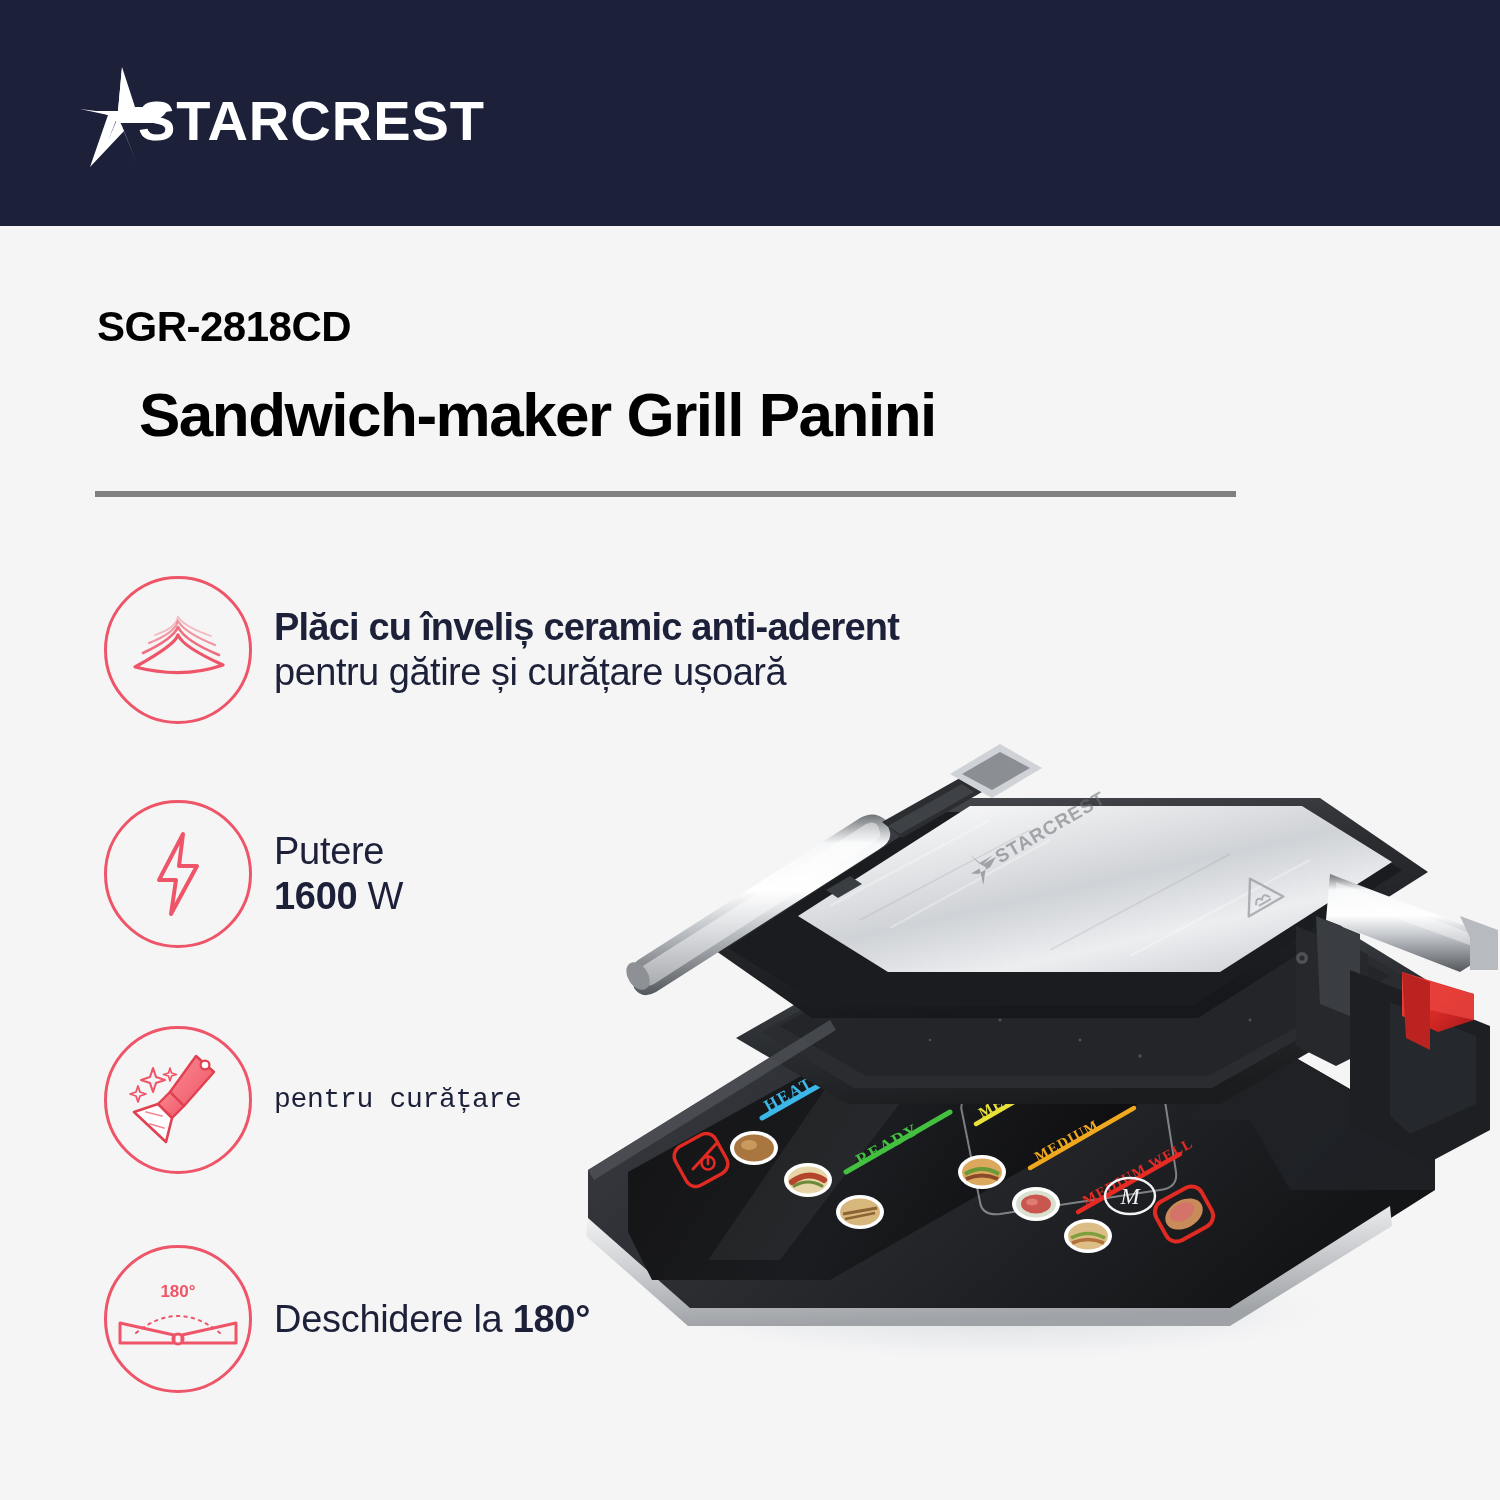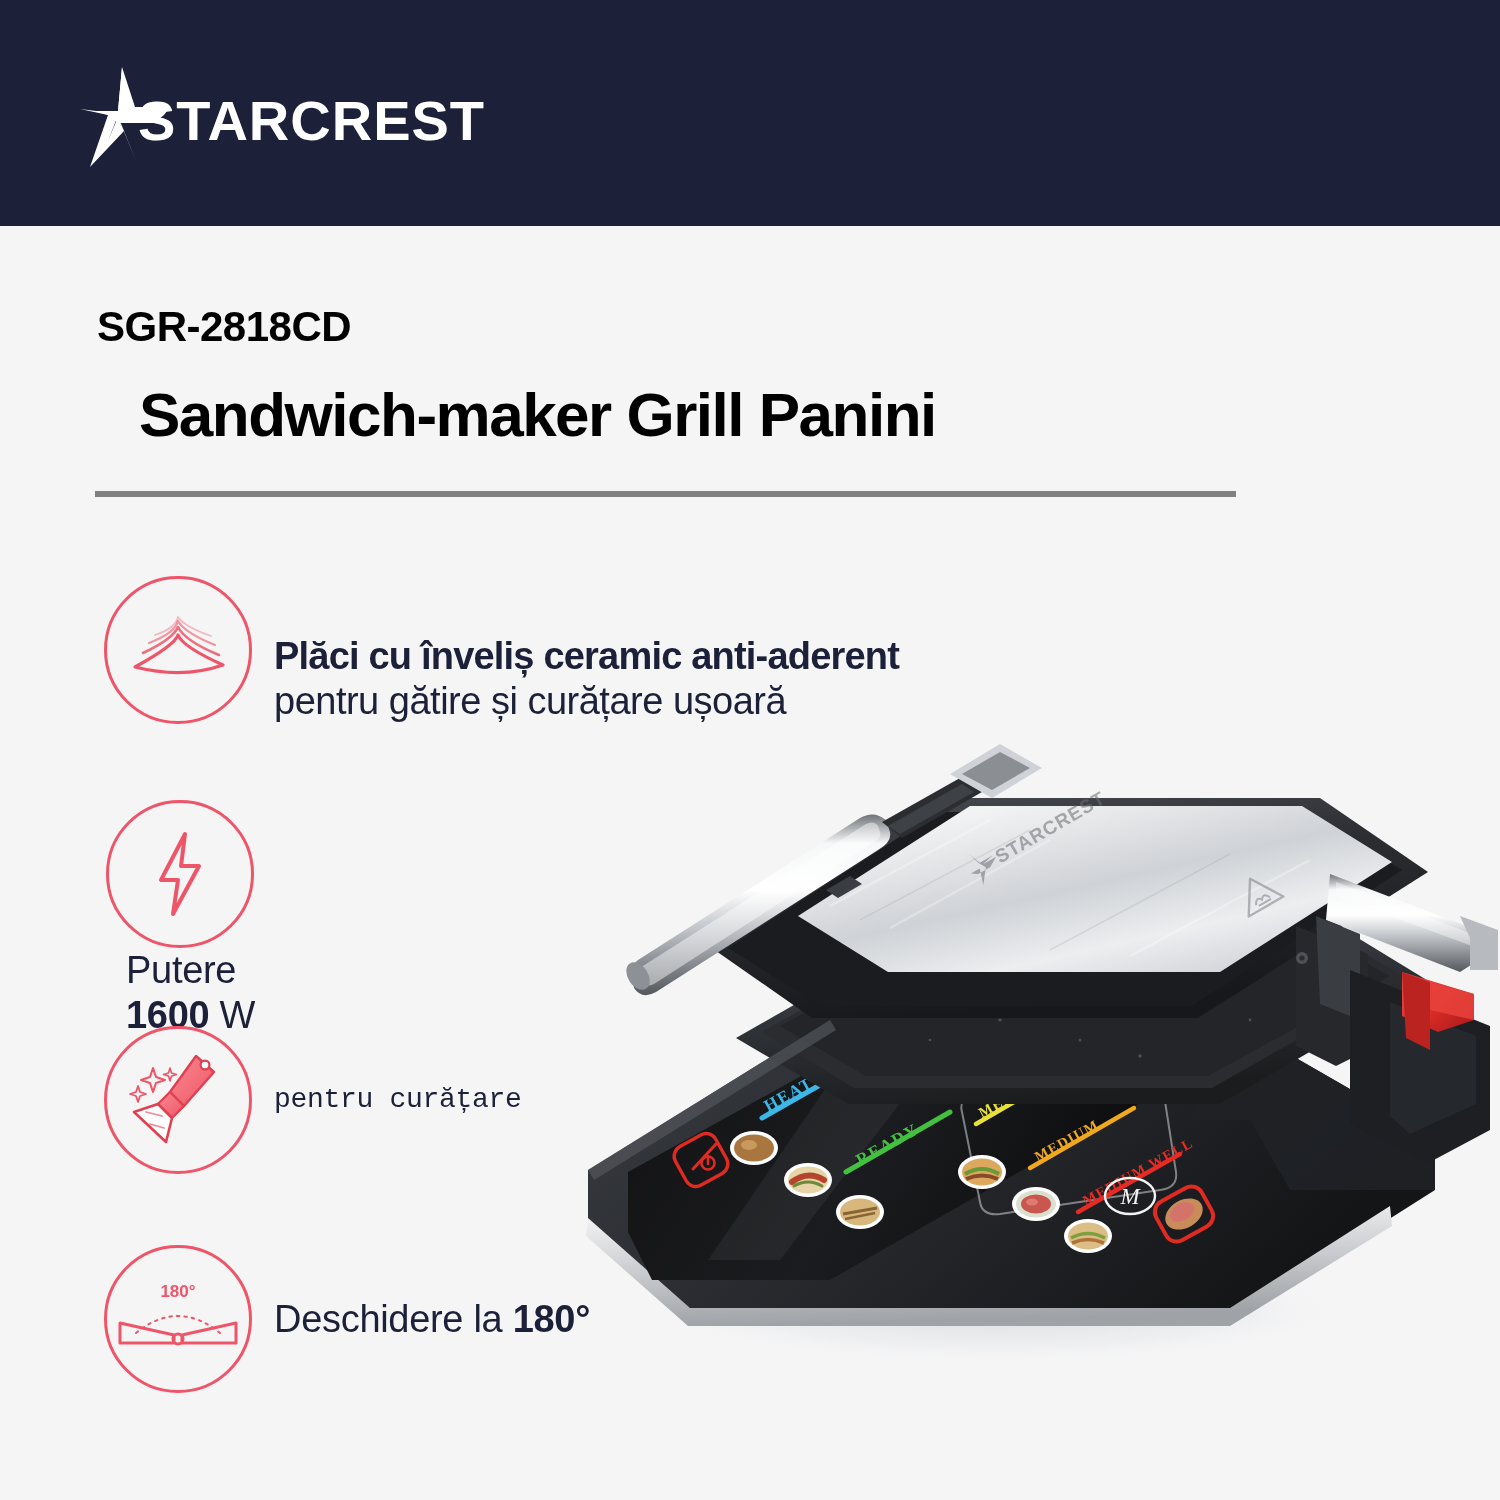--- a/index.html
+++ b/index.html
@@ -57,25 +57,25 @@
     display:flex; align-items:center; justify-content:center;
     background:transparent;
   }
   .feature-icon svg { display:block; }
   .feature-text { margin-left:22px; }
   .f-line1 { color:#1c2039; line-height:1.18; white-space:nowrap; }
   .f-line2 { color:#1c2039; line-height:1.18; white-space:nowrap; }
   .bold { font-weight:bold;margin-top:20px; }
   .reg  { font-weight:normal; }
 
-  #feat-0 { left:104px; top:576px;align-items:flex-end; }
+  #feat-0 { left:104px; top:576px; }
   #feat-0 .f-line1 { font-size:38px; font-weight:bold; letter-spacing:-0.8px; }
   #feat-0 .f-line2 { font-size:38px; font-weight:normal; letter-spacing:-0.5px; }
 
-  #feat-1 { left:104px; top:800px;flex-direction:column; }
+  #feat-1 { left:104px; top:800px; }
   #feat-1 .f-line1 { font-size:38px; font-weight:normal; letter-spacing:-0.3px; }
   #feat-1 .f-line2 { font-size:38px; letter-spacing:-0.3px; }
 
   #feat-2 { left:104px; top:1026px; }
   #feat-2 .f-line1 { font-size:38px; font-weight:bold; letter-spacing:-0.5px; }
   #feat-2 .f-line2 { font-size:28px; font-weight:normal; letter-spacing:-0.3px;font-family:Liberation Mono, monospace; }
 
   #feat-3 { left:104px; top:1245px; }
   #feat-3 .f-line1 { font-size:38px; font-weight:normal; letter-spacing:-0.3px;text-align:right; }
 

